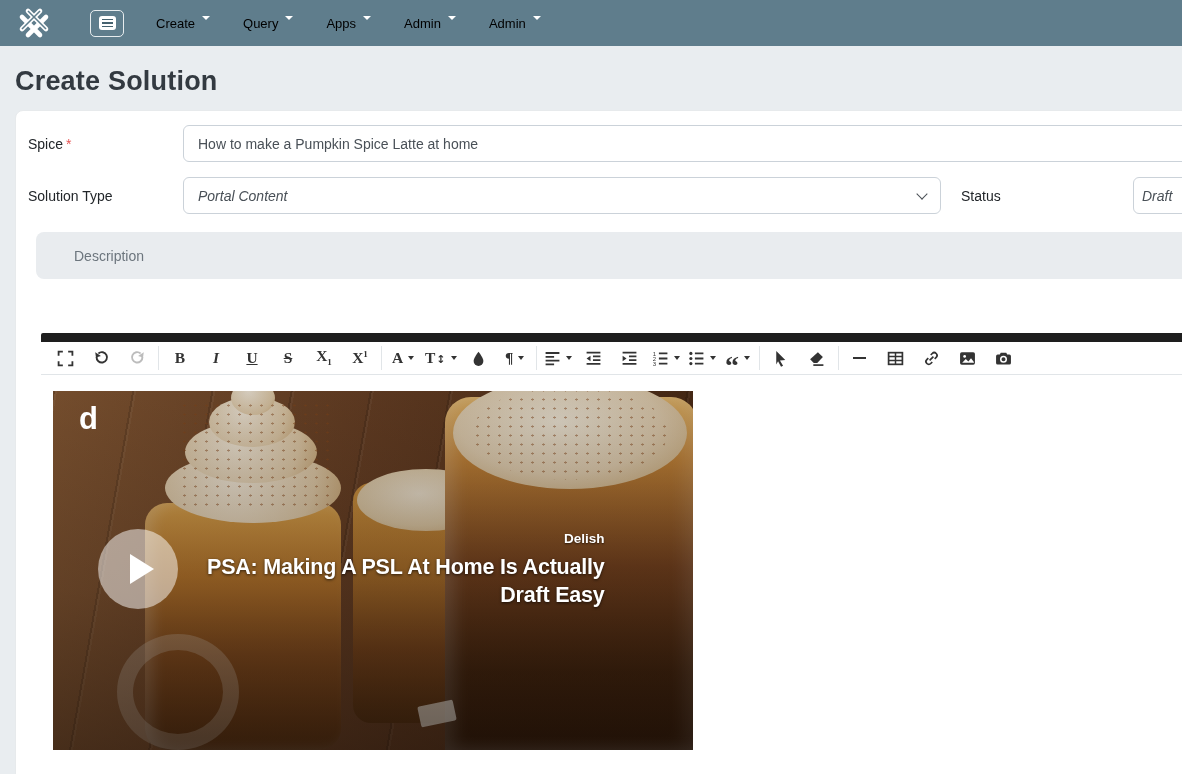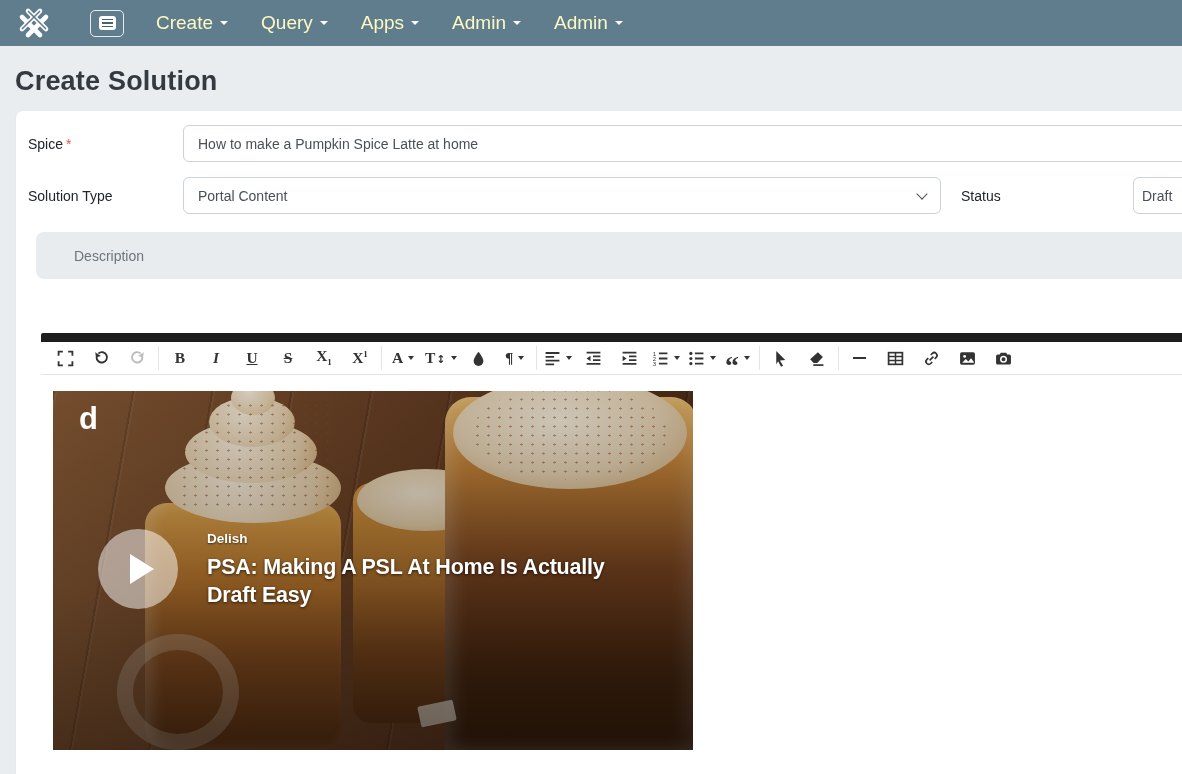--- a/index.html
+++ b/index.html
@@ -15,38 +15,38 @@
   .logo { width:44px; height:44px; flex:none; }
   .menu-toggle {
     margin-left:34px; width:34px; height:27px; flex:none;
     border:1px solid rgba(255,255,255,.85); border-radius:5px; background:transparent;
     display:flex; align-items:center; justify-content:center; cursor:pointer;
   }
   .menu-toggle-inner { width:17px; height:14px; background:#fff; border-radius:3px;
     display:flex; flex-direction:column; justify-content:center; align-items:center; gap:2px; }
   .menu-toggle-inner i { display:block; width:11px; height:1.5px; background:#46626f; }
   .nav-items { display:flex; margin-left:32px; gap:33px; }
-  .nav-item { color:#fef9c3; font-size:19px; display:flex; align-items:center; cursor:pointer; white-space:nowrap; }
+  .nav-item { color:#000000; font-size:13px; display:flex; align-items:flex-start; cursor:pointer; white-space:nowrap; }
   .nav-caret { margin-left:7px; width:0; height:0;
     border-left:4px solid transparent; border-right:4px solid transparent; border-top:4.5px solid #fff; }
   
   .page-title { margin:20px 0 0 15px; font-size:27px; font-weight:600; color:#333a41; letter-spacing:.2px; }
   
   .card { position:relative; margin:13px 0 0 15px; width:1400px; height:700px;
     background:#fff; border:1px solid #e7eaec; border-radius:8px; padding:10px 0 0 12px; }
   .form-row { display:flex; align-items:center; }
   .row-title { margin-top:4px; }
   .row-type  { margin-top:15px; }
   .form-label { width:155px; flex:none; font-size:14px; color:#212529; }
   .required { color:#e55353; margin-left:3px; }
   .text-input { width:1010px; height:37px; border:1px solid #cbd2d9; border-radius:6px;
     padding:0 14px; font-size:14px; color:#495057; background:#fff; outline:none; }
   .selectbox { height:37px; border:1px solid #cbd2d9; border-radius:6px; background:#fff;
     display:flex; align-items:center; justify-content:space-between;
-    padding:0 14px; font-size:14px; color:#495057; cursor:pointer; }
+    padding:0 14px; font-size:14px; color:#495057; cursor:pointer;font-style:italic; }
   .select-type { width:758px; }
   .select-status { width:95px; padding:0 8px; flex:none; }
   .chevron { width:8px; height:8px; border-right:1.8px solid #4a5056; border-bottom:1.8px solid #4a5056;
     transform:rotate(45deg); margin-top:-4px; flex:none; }
   .status-label { width:172px; margin-left:20px; flex:none; font-size:14px; color:#212529; }
   
   .tabs { margin:18px 0 0 8px; width:1380px; height:47px; background:#e9ecef; border-radius:8px;
     display:flex; align-items:center; padding-left:5px; }
   .tab { height:37px; padding:0 24px; margin-left:9px; display:flex; align-items:center;
     font-size:14px; color:#6c757d; cursor:pointer; border-radius:7px; }
@@ -104,21 +104,21 @@
     border:16px solid rgba(236,229,219,.28); border-radius:50%; }
   .bottle-label { position:absolute; left:366px; top:312px; width:36px; height:21px;
     background:rgba(245,240,230,.72); transform:rotate(-12deg); border-radius:2px; }
   .overlay { position:absolute; inset:0;
     background:linear-gradient(to bottom, rgba(15,8,4,.18), rgba(15,8,4,.3) 55%, rgba(15,8,4,.52)); }
   .d-logo { position:absolute; top:12px; left:26px; color:#fff; font-size:31px; font-weight:700; line-height:1; }
   .play-button { position:absolute; left:45px; top:138px; width:80px; height:80px; border-radius:50%;
     background:rgba(255,255,255,.5); display:flex; align-items:center; justify-content:center; cursor:pointer; }
   .play-tri { width:0; height:0; border-left:24px solid #fff;
     border-top:15px solid transparent; border-bottom:15px solid transparent; margin-left:7px; }
-  .caption { position:absolute; left:154px; top:140px; color:#fff; }
+  .caption { position:absolute; left:154px; top:140px; color:#fff;text-align:right; }
   .caption .brand { font-size:13.5px; font-weight:700; text-shadow:0 1px 2px rgba(0,0,0,.6); }
   .caption .vtitle { margin-top:7px; font-size:21.5px; font-weight:700; line-height:28px;
     letter-spacing:-.2px; text-shadow:0 1px 3px rgba(0,0,0,.65); }
 </style>
 </head>
 <body>
 
 <div class="navbar">
   <svg class="logo" viewBox="0 0 44 44">
     <g stroke="#fff" stroke-width="4.6" stroke-linecap="round" fill="none">

